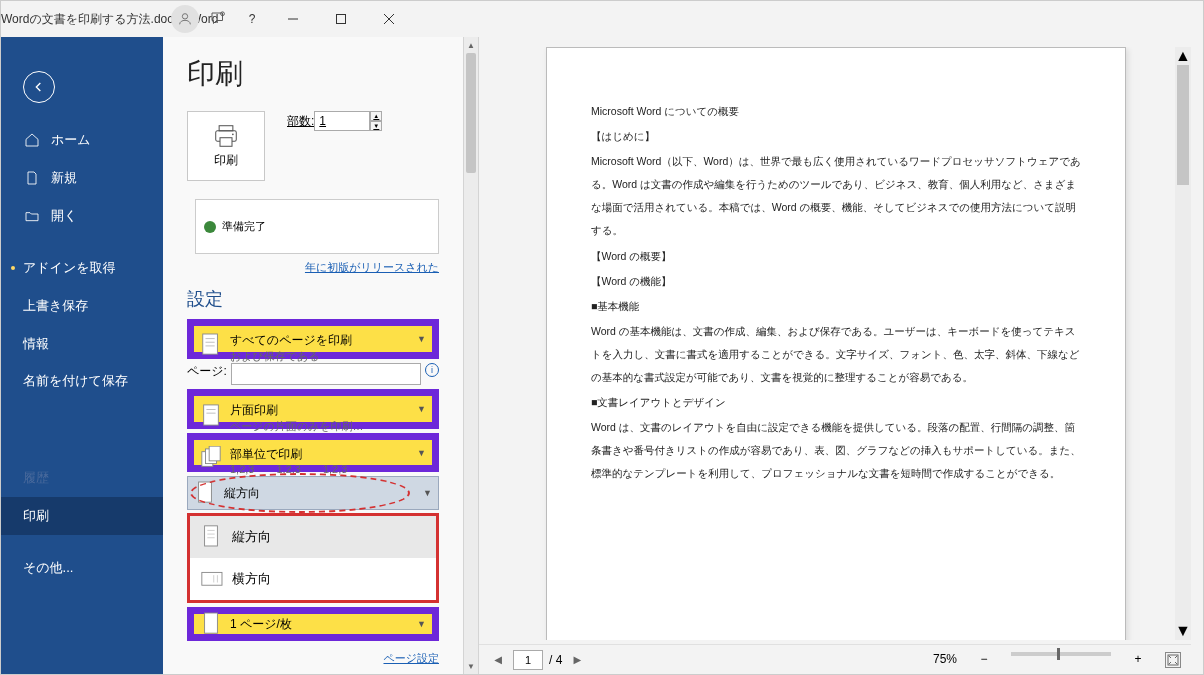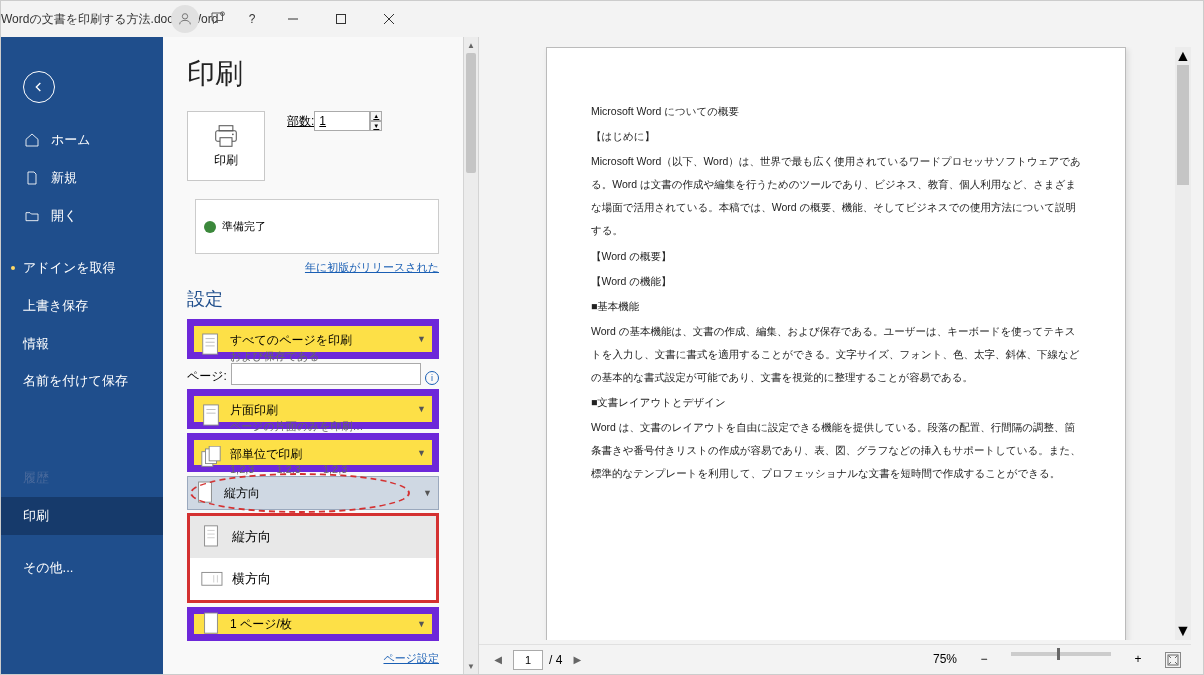--- a/index.html
+++ b/index.html
@@ -45,21 +45,21 @@
   .settings-header { font-size: 18px; color: #1f4e8c; margin-bottom: 8px; }
 
   .setting-box { border: 7px solid #6d28d9; background: #fde047; display: flex; align-items: center; gap: 8px; padding: 4px 6px; font-size: 12px; cursor: pointer; margin-bottom: 4px; position: relative; min-height: 34px; }
   .setting-box.two-line { flex-direction: row; align-items: flex-start; padding: 6px; }
   .setting-box .txt { flex: 1; }
   .setting-box .sub { color: #666; font-size: 11px; }
   .setting-box .caret { position: absolute; right: 6px; top: 50%; transform: translateY(-50%); font-size: 9px; color: #555; }
   .setting-box .page-ico { width: 22px; height: 26px; flex-shrink: 0; }
   .setting-box .page-ico svg { width: 100%; height: 100%; }
 
-  .pages-row { display: flex; align-items: flex-end; gap: 4px; font-size: 12px; margin-bottom: 4px; }
+  .pages-row { display: flex; align-items: flex-start; gap: 4px; font-size: 12px; margin-bottom: 4px; }
   .pages-row input { flex: 1; height: 22px; border: 1px solid #aaa; padding: 0 4px; font-size: 12px; }
   .info-ico { width: 14px; height: 14px; border: 1px solid #1a5fb4; border-radius: 50%; display: inline-flex; align-items: center; justify-content: center; font-size: 9px; color: #1a5fb4; cursor: pointer; }
 
   
   .orientation-sel { background: #cfd8e3; border: 1px solid #9aa8bd; position: relative; }
   .dash-ellipse { position: absolute; left: 2px; top: -4px; width: 220px; height: 40px; border: 2px dashed #d43131; border-radius: 50%; pointer-events: none; }
   .orientation-menu { border: 3px solid #d43131; background: #fff; margin-top: -1px; margin-bottom: 4px; }
   .orientation-menu .opt { display: flex; align-items: center; gap: 10px; padding: 8px 10px; font-size: 13px; cursor: pointer; }
   .orientation-menu .opt.selected { background: #e8e8e8; }
   .orientation-menu .opt .page-ico { width: 22px; height: 26px; }

